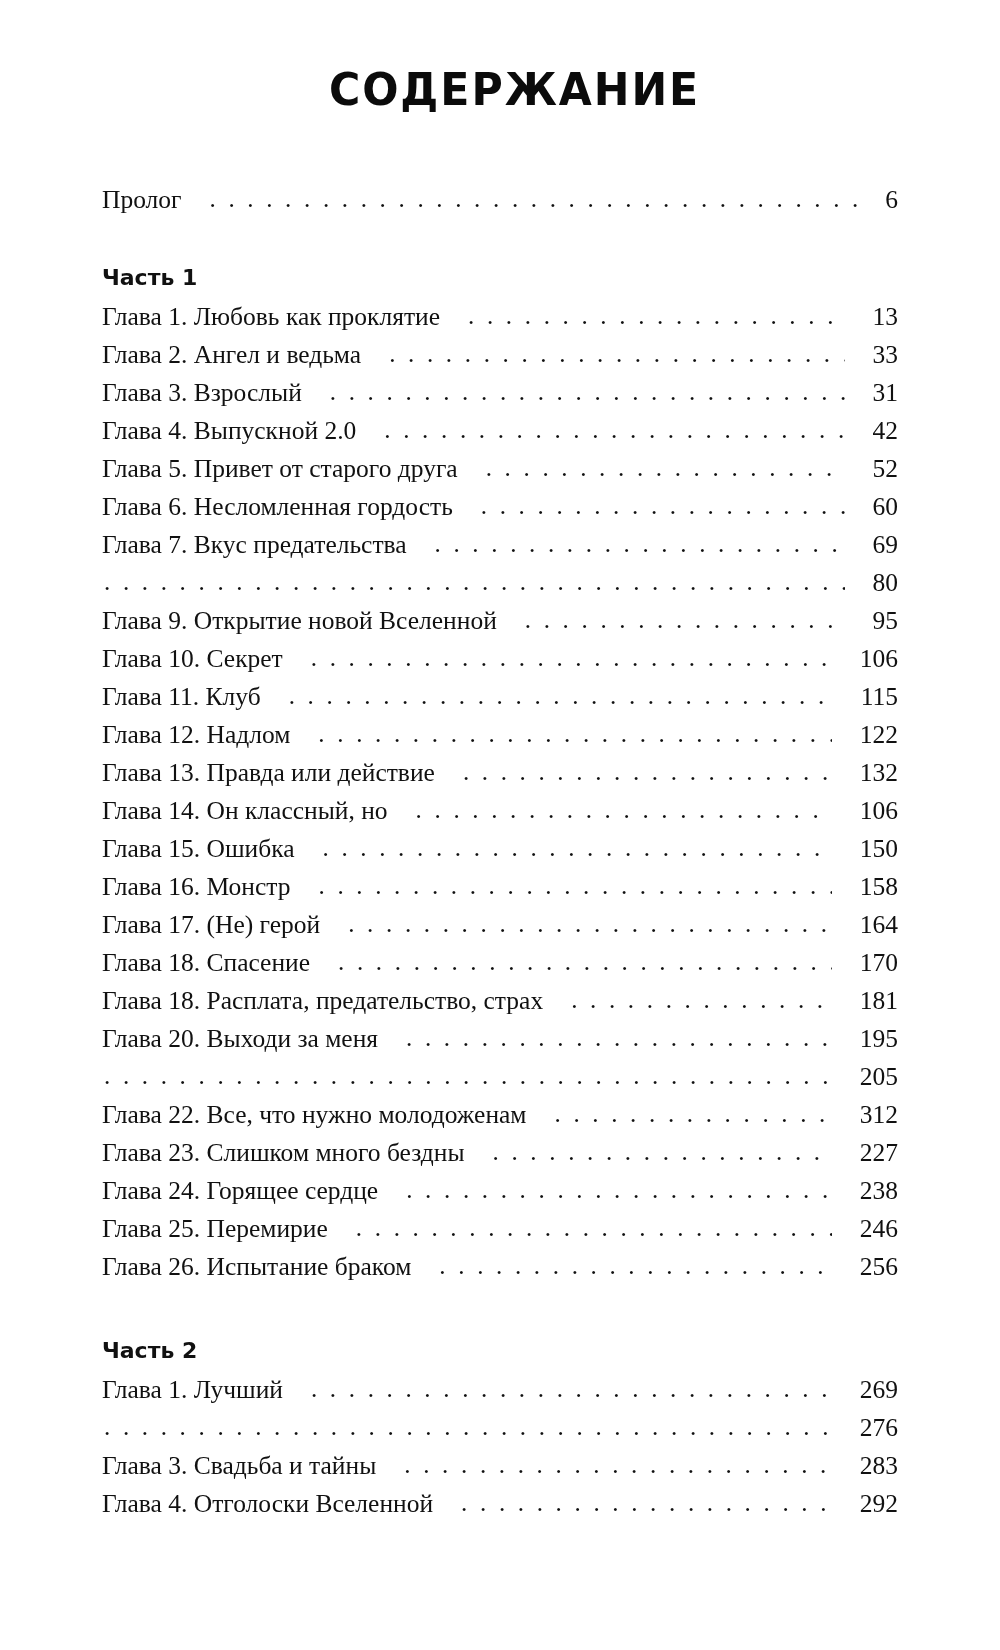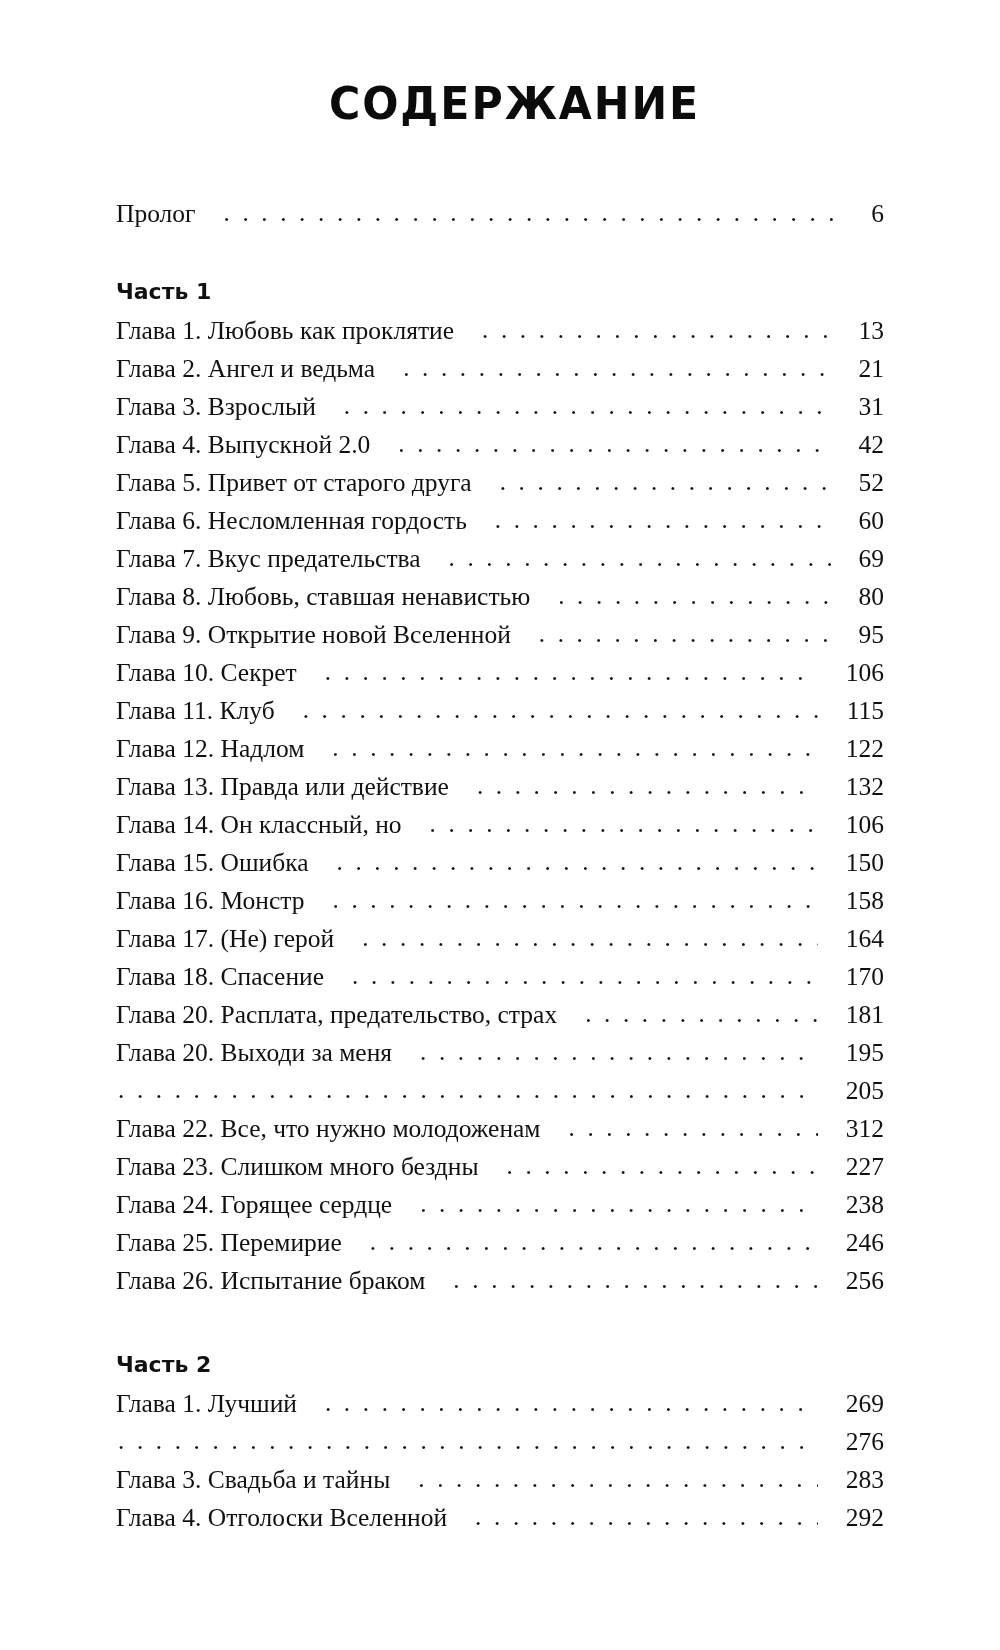--- a/index.html
+++ b/index.html
@@ -12,21 +12,21 @@
     height: 1650px;
     font-family: "Liberation Serif", serif;
     color: #111111;
     position: relative;
     overflow: hidden;
   }
   .page {
     width: 1000px;
     height: 1192px;
     box-sizing: border-box;
-    padding: 16px;
+    padding: 2px;
     position: relative;
   }
   .toc-title {
     font-family: "DejaVu Sans", sans-serif;
     font-weight: bold;
     font-size: 44px;
     letter-spacing: 2px;
     text-align: center;
     margin: 0;
     padding-top: 62px;
@@ -103,21 +103,21 @@
     <div class="part-head first">Часть 1</div>
 
     <div class="entry">
       <span class="label">Глава 1. Любовь как проклятие</span>
       <span class="leader">. . . . . . . . . . . . . . . . . . . . . . . . . . . . . . . . . . . . . . . . . . . . . . . . . . . . . . . . . . . . . . . . . . . . . . . . . . . . . . . . . . . . . . . . . .</span>
       <span class="page-num">13</span>
     </div>
     <div class="entry">
       <span class="label">Глава 2. Ангел и ведьма</span>
       <span class="leader">. . . . . . . . . . . . . . . . . . . . . . . . . . . . . . . . . . . . . . . . . . . . . . . . . . . . . . . . . . . . . . . . . . . . . . . . . . . . . . . . . . . . . . . . . .</span>
-      <span class="page-num">21</span>
+      <span class="page-num">33</span>
     </div>
     <div class="entry">
       <span class="label">Глава 3. Взрослый</span>
       <span class="leader">. . . . . . . . . . . . . . . . . . . . . . . . . . . . . . . . . . . . . . . . . . . . . . . . . . . . . . . . . . . . . . . . . . . . . . . . . . . . . . . . . . . . . . . . . .</span>
       <span class="page-num">31</span>
     </div>
     <div class="entry">
       <span class="label">Глава 4. Выпускной 2.0</span>
       <span class="leader">. . . . . . . . . . . . . . . . . . . . . . . . . . . . . . . . . . . . . . . . . . . . . . . . . . . . . . . . . . . . . . . . . . . . . . . . . . . . . . . . . . . . . . . . . .</span>
       <span class="page-num">42</span>
@@ -131,21 +131,20 @@
       <span class="label">Глава 6. Несломленная гордость</span>
       <span class="leader">. . . . . . . . . . . . . . . . . . . . . . . . . . . . . . . . . . . . . . . . . . . . . . . . . . . . . . . . . . . . . . . . . . . . . . . . . . . . . . . . . . . . . . . . . .</span>
       <span class="page-num">60</span>
     </div>
     <div class="entry">
       <span class="label">Глава 7. Вкус предательства</span>
       <span class="leader">. . . . . . . . . . . . . . . . . . . . . . . . . . . . . . . . . . . . . . . . . . . . . . . . . . . . . . . . . . . . . . . . . . . . . . . . . . . . . . . . . . . . . . . . . .</span>
       <span class="page-num">69</span>
     </div>
     <div class="entry">
-      <span class="label">Глава 8. Любовь, ставшая ненавистью</span>
       <span class="leader">. . . . . . . . . . . . . . . . . . . . . . . . . . . . . . . . . . . . . . . . . . . . . . . . . . . . . . . . . . . . . . . . . . . . . . . . . . . . . . . . . . . . . . . . . .</span>
       <span class="page-num">80</span>
     </div>
     <div class="entry">
       <span class="label">Глава 9. Открытие новой Вселенной</span>
       <span class="leader">. . . . . . . . . . . . . . . . . . . . . . . . . . . . . . . . . . . . . . . . . . . . . . . . . . . . . . . . . . . . . . . . . . . . . . . . . . . . . . . . . . . . . . . . . .</span>
       <span class="page-num">95</span>
     </div>
     <div class="entry">
       <span class="label">Глава 10. Секрет</span>
@@ -186,21 +185,21 @@
       <span class="label">Глава 17. (Не) герой</span>
       <span class="leader">. . . . . . . . . . . . . . . . . . . . . . . . . . . . . . . . . . . . . . . . . . . . . . . . . . . . . . . . . . . . . . . . . . . . . . . . . . . . . . . . . . . . . . . . . .</span>
       <span class="page-num">164</span>
     </div>
     <div class="entry">
       <span class="label">Глава 18. Спасение</span>
       <span class="leader">. . . . . . . . . . . . . . . . . . . . . . . . . . . . . . . . . . . . . . . . . . . . . . . . . . . . . . . . . . . . . . . . . . . . . . . . . . . . . . . . . . . . . . . . . .</span>
       <span class="page-num">170</span>
     </div>
     <div class="entry">
-      <span class="label">Глава 20. Расплата, предательство, страх</span>
+      <span class="label">Глава 18. Расплата, предательство, страх</span>
       <span class="leader">. . . . . . . . . . . . . . . . . . . . . . . . . . . . . . . . . . . . . . . . . . . . . . . . . . . . . . . . . . . . . . . . . . . . . . . . . . . . . . . . . . . . . . . . . .</span>
       <span class="page-num">181</span>
     </div>
     <div class="entry">
       <span class="label">Глава 20. Выходи за меня</span>
       <span class="leader">. . . . . . . . . . . . . . . . . . . . . . . . . . . . . . . . . . . . . . . . . . . . . . . . . . . . . . . . . . . . . . . . . . . . . . . . . . . . . . . . . . . . . . . . . .</span>
       <span class="page-num">195</span>
     </div>
     <div class="entry">
       <span class="leader">. . . . . . . . . . . . . . . . . . . . . . . . . . . . . . . . . . . . . . . . . . . . . . . . . . . . . . . . . . . . . . . . . . . . . . . . . . . . . . . . . . . . . . . . . .</span>

